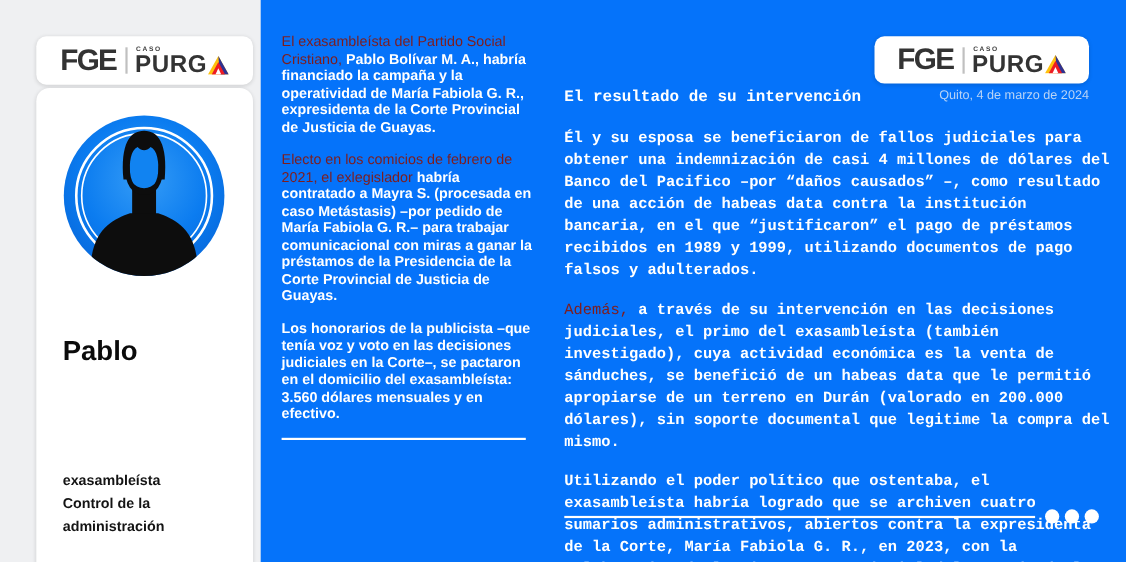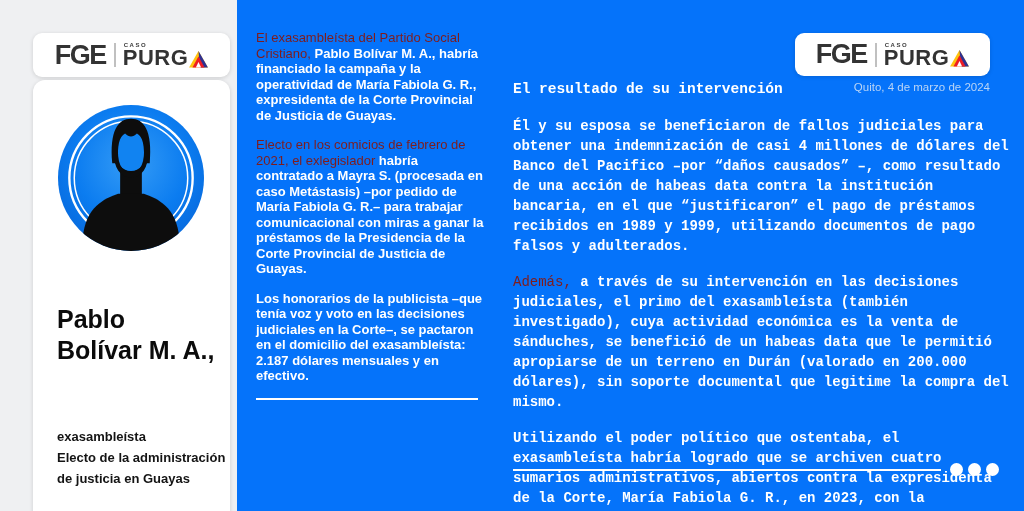--- a/index.html
+++ b/index.html
@@ -85,33 +85,31 @@
       <g clip-path="url(#avClip)">
         <rect x="64" y="62" width="22" height="34" fill="#0d0d0d"></rect>
         <ellipse cx="75" cy="48" rx="16.5" ry="20" fill="#1183f1"></ellipse>
         <path d="M59.5,48 C59.5,64 66,72 75,72 C84,72 90.5,64 90.5,48" fill="none" stroke="#0d0d0d" stroke-width="4.5" stroke-linecap="round"></path>
         <path d="M56,60 C53,27 62,15 75,15 C88,15 97,27 94,60 L88,60 C89,42 87,33 81,30 C77,34 73,34 69,30 C63,33 61,42 62,60 Z" fill="#0d0d0d"></path>
         <path d="M26,136 C29,104 48,96 62,91 L88,91 C102,96 121,104 124,136 L124,150 L26,150 Z" fill="#0d0d0d"></path>
       </g>
     </svg>
     <div class="person-name">
       <span style="display:block">Pablo</span>
-      <span style="display:block">Bolívar M. A.,</span>
     </div>
     <div class="person-sub">
       <span style="display:block">exasambleísta</span>
-      <span style="display:block">Electo de la administración</span>
-      <span style="display:block">de justicia en Guayas</span>
+      <span style="display:block">Control de la administración</span>
     </div>
   </div>
 
   <div class="col1">
     <p><span class="reg">El exasambleísta del Partido Social Cristiano, </span><b>Pablo Bolívar M. A., habría financiado la campaña y la operatividad de María Fabiola G. R., expresidenta de la Corte Provincial de Justicia de Guayas.</b></p>
     <p><span class="reg">Electo en los comicios de febrero de 2021, el exlegislador </span><b>habría contratado a Mayra S. (procesada en caso Metástasis) –por pedido de María Fabiola G. R.– para trabajar comunicacional con miras a ganar la préstamos de la Presidencia de la Corte Provincial de Justicia de Guayas.</b></p>
-    <p><b>Los honorarios de la publicista –que tenía voz y voto en las decisiones judiciales en la Corte–, se pactaron en el domicilio del exasambleísta: 2.187 dólares mensuales y en efectivo.</b></p>
+    <p><b>Los honorarios de la publicista –que tenía voz y voto en las decisiones judiciales en la Corte–, se pactaron en el domicilio del exasambleísta: 3.560 dólares mensuales y en efectivo.</b></p>
     <div class="col1-line"></div>
   </div>
 
   <div class="card logo-card right">
     <div class="brandlogo">
       <span class="fge">FGE</span>
       <span class="logo-sep"></span>
       <span class="purga-block">
         <span class="caso">CASO</span>
         <span class="purga-row">

